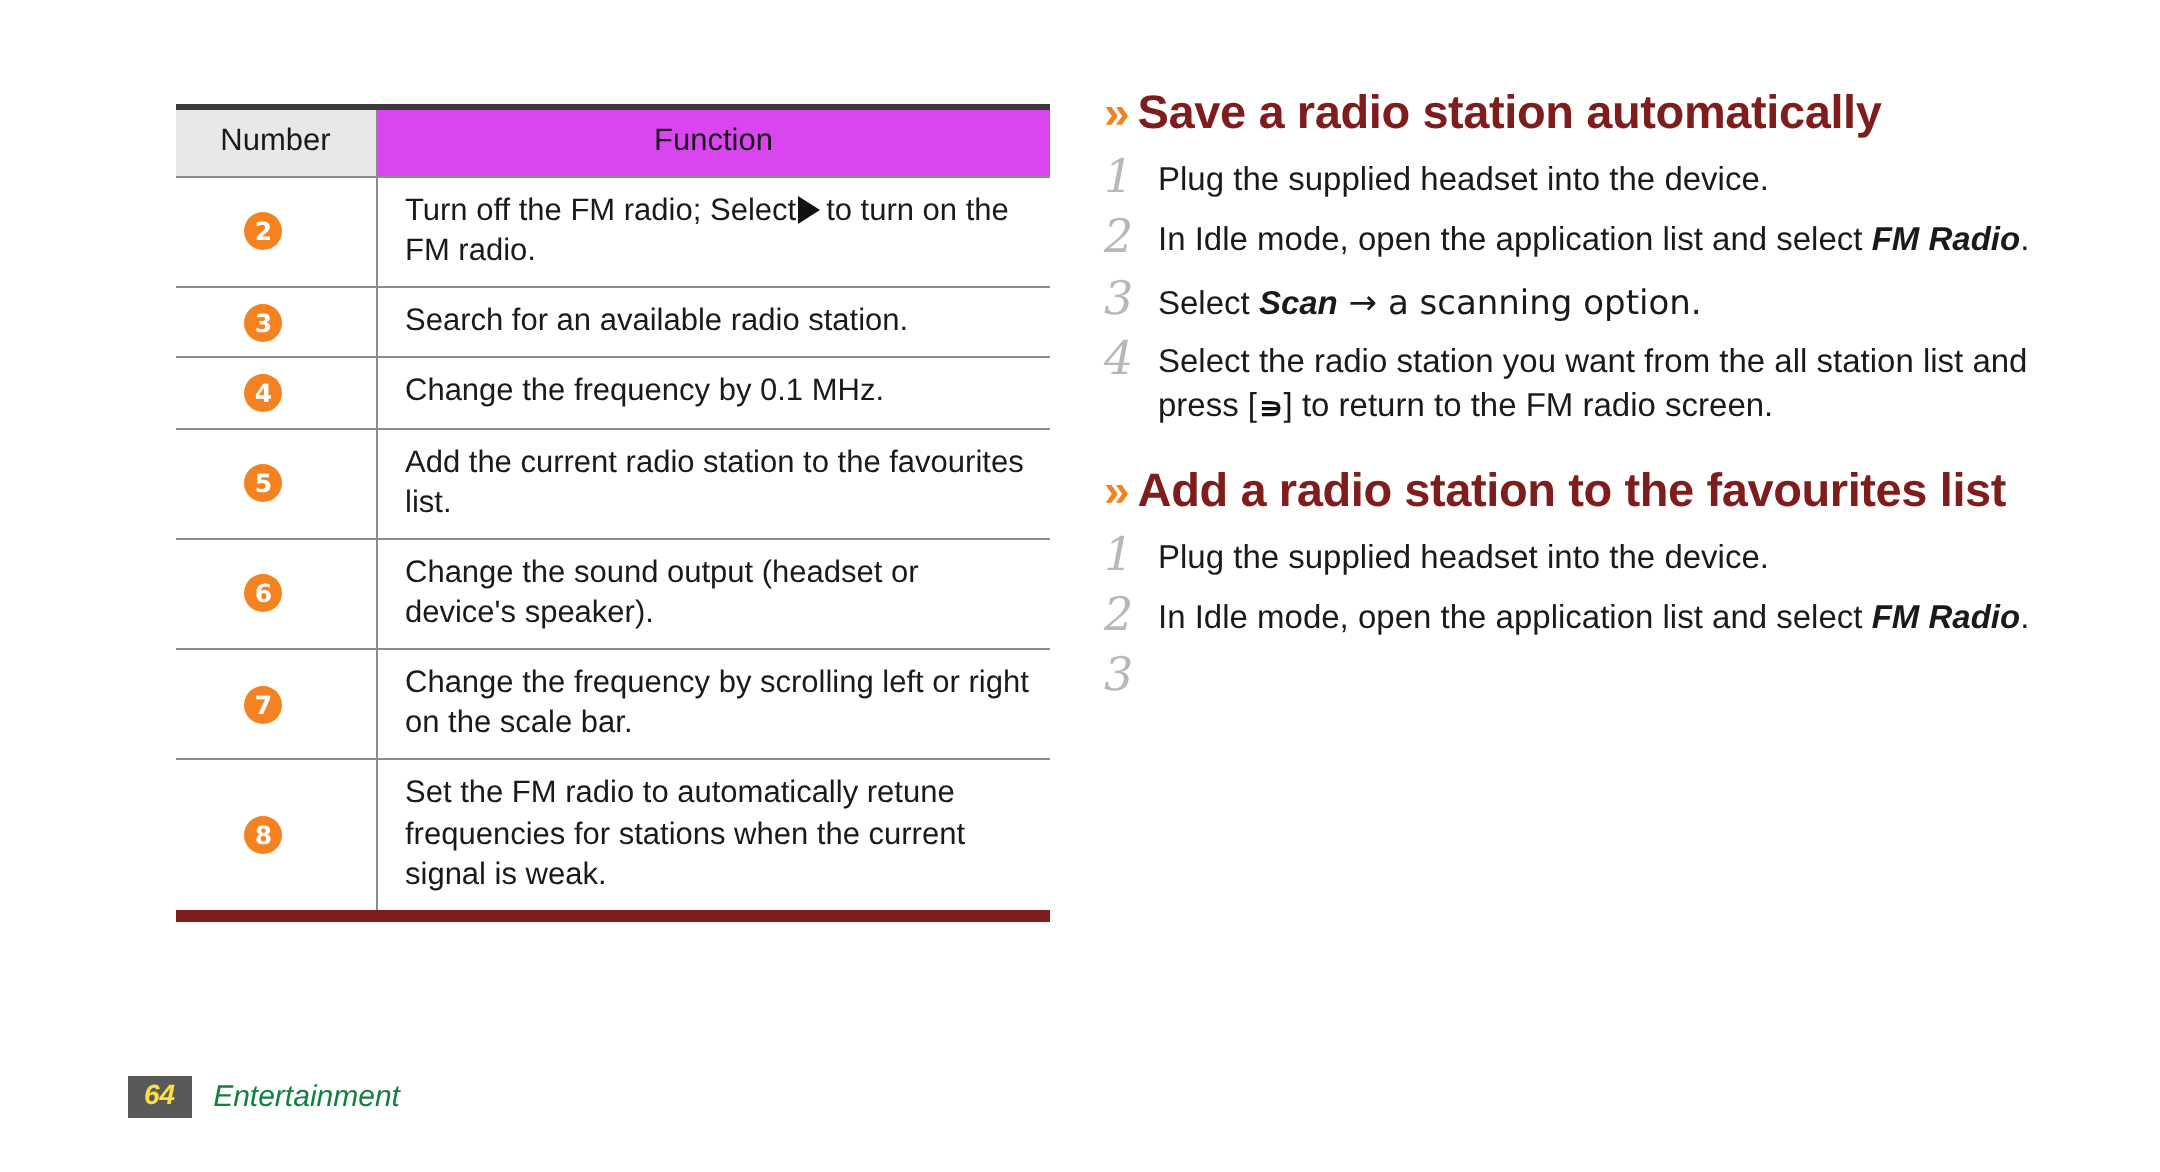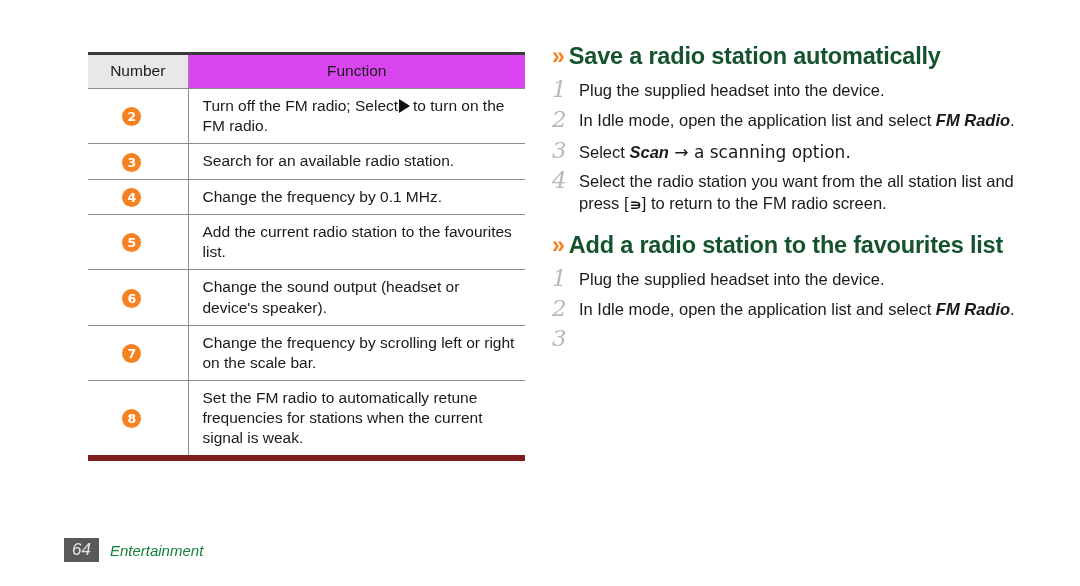--- a/index.html
+++ b/index.html
@@ -125,21 +125,21 @@
     font-weight: bold;
     line-height: 1;
     letter-spacing: -5px;
     flex: none;
     position: relative;
     top: 0px;
   }
   .section-heading .heading-text {
     font-size: 23.5px;
     font-weight: bold;
-    color: #14532d;
+    color: #7f1d1d;
     letter-spacing: -0.2px;
     line-height: 1.1;
   }
 
   ol.steps {
     list-style: none;
     margin: 0;
     padding: 0;
   }
   ol.steps li.step {
@@ -199,23 +199,23 @@
   .footer {
     position: absolute;
     left: 64px;
     top: 538px;
     display: flex;
     align-items: center;
     gap: 11px;
   }
   .page-num {
     background: #595959;
-    color: #e5e5e5;
-    font-size: 17px;
-    font-weight: normal;
+    color: #fde047;
+    font-size: 14px;
+    font-weight: bold;
     font-style: italic;
     padding: 1px 8px 2px 8px;
     line-height: 1.25;
   }
   .footer-label {
     color: #15803d;
     font-size: 15px;
     font-style: italic;
   }
 </style>

